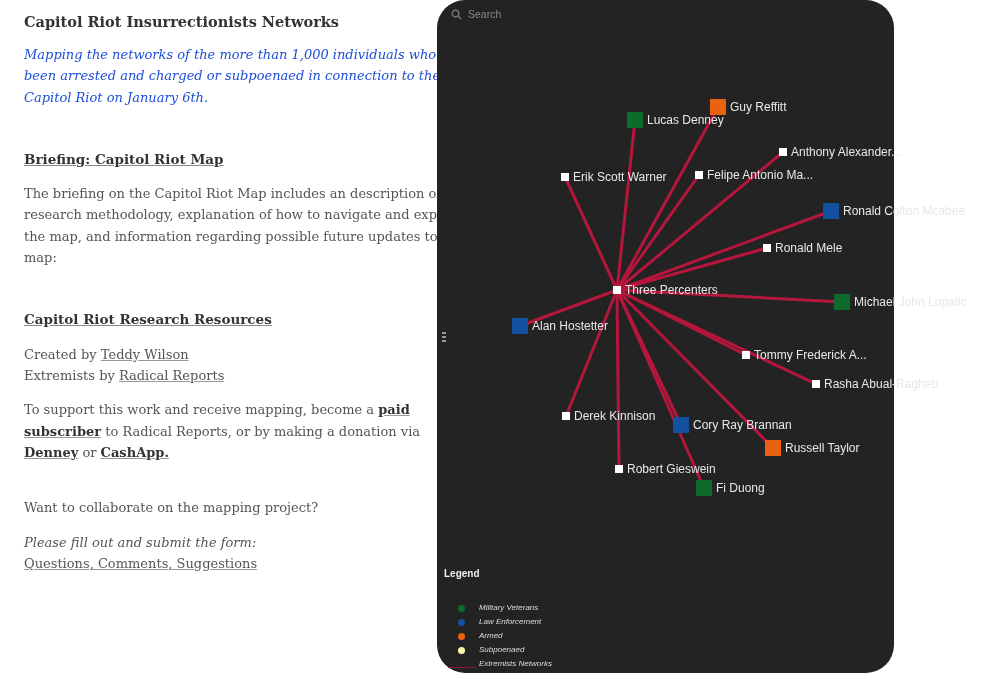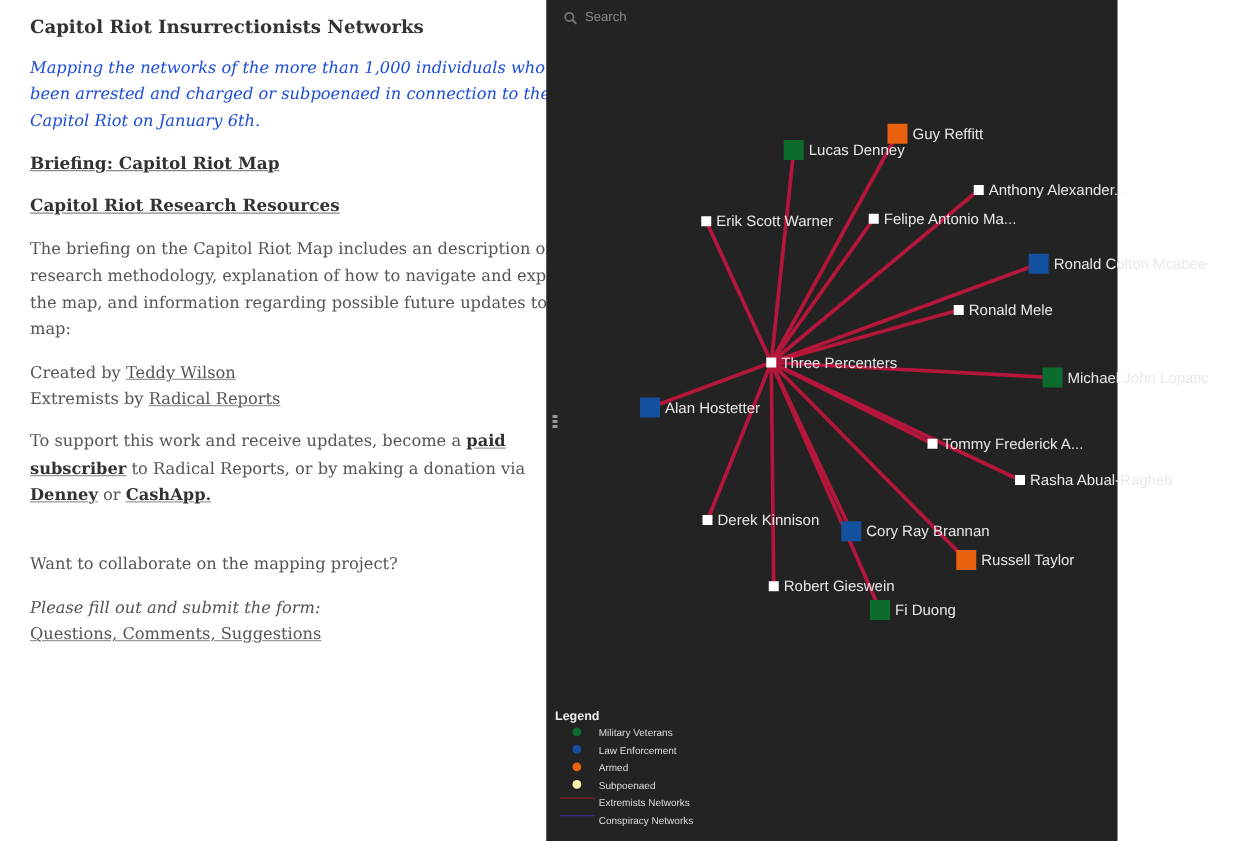--- a/index.html
+++ b/index.html
@@ -7,56 +7,57 @@
   .left {
     position:absolute; left:0; top:0; width:503px; height:673px; background:#fff;
     font-family:"DejaVu Serif","Liberation Serif",serif; color:#555; box-sizing:border-box;
     padding:12px 24px 0 24px;
     border-right:1px solid #bbb;
   }
   .left .title { font-size:14.5px; font-weight:bold; color:#333; margin:0 0 12px 0; line-height:20px; }
   .left p { font-size:13px; line-height:21.3px; margin:0 0 13px 0; }
   .left .subtitle { font-style:italic; color:#1d4ed8; }
   .left .h { font-weight:bold; color:#333; text-decoration:underline; text-decoration-color:#888; display:inline-block; font-size:13.5px; }
-  .left a { color:#555; text-decoration:underline; text-decoration-color:#999; }
+  .left a { color:#555; text-decoration:underline; text-decoration-color:#999;margin-top:28px; }
   .left a.b { font-weight:bold; color:#333; }
   .left .it { font-style:italic; }
   .right {
     position:absolute; left:437px; top:0; width:457px; height:673px; background:#232323;
     font-family:"Liberation Sans","DejaVu Sans",sans-serif;
+    border-radius:28px;
   }
   .search { position:absolute; left:14px; top:8px; display:flex; align-items:center; gap:6px; }
   .search input { background:transparent; border:none; outline:none; color:#888; font-size:10.5px; width:160px; padding:0; font-family:"Liberation Sans",sans-serif; }
   .search input::placeholder { color:#8a8a8a; }
   .handle { position:absolute; left:5px; top:332px; width:4px; height:12px;
     background:repeating-linear-gradient(to bottom,#999 0 2px,transparent 2px 4px); }
   svg.graph { position:absolute; left:0; top:0; }
   .node-label { fill:#e8e8e8; font-size:12px; font-family:"Liberation Sans",sans-serif; }
   .legend { position:absolute; left:7px; top:568px; color:#eee; font-family:"Liberation Sans",sans-serif; }
-  .legend .lt { font-size:10px; font-weight:bold; margin-bottom:3px; }
-  .legend .row { display:flex; align-items:flex-start; height:14px; font-size:8px; color:#ddd; }
+  .legend .lt { font-size:10px; font-weight:bold; margin-bottom:19px; }
+  .legend .row { display:flex; align-items:flex-end; height:14px; font-size:8px; color:#ddd;font-style:italic; }
   .legend .sw { width:35px; display:flex; justify-content:center; align-items:center; }
   .legend .dot { width:7px; height:7px; border-radius:50%; }
   .legend .line { width:28px; height:1px; }
 </style>
 </head>
 <body>
 
 <div class="left">
   <div class="title">Capitol Riot Insurrectionists Networks</div>
   <p class="subtitle">Mapping the networks of the more than 1,000 individuals who have been arrested and charged or subpoenaed in connection to the Capitol Riot on January 6th.</p>
   <p><a class="h" href="#">Briefing: Capitol Riot Map</a></p>
+  <p>The briefing on the Capitol Riot Map includes an description of the research methodology, explanation of how to navigate and explore the map, and information regarding possible future updates to the map:</p>
   <p><a class="h" href="#">Capitol Riot Research Resources</a></p>
-  <p>The briefing on the Capitol Riot Map includes an description of the research methodology, explanation of how to navigate and explore the map, and information regarding possible future updates to the map:</p>
   <p>
     <span>Created by </span><a href="#">Teddy Wilson</a><br>
     <span>Extremists by </span><a href="#">Radical Reports</a>
   </p>
   <p>
-    <span>To support this work and receive updates, become a </span><a class="b" href="#">paid subscriber</a><span> to Radical Reports, or by making a donation via </span><a class="b" href="#">Denney</a><span> or </span><a class="b" href="#">CashApp.</a>
+    <span>To support this work and receive mapping, become a </span><a class="b" href="#">paid subscriber</a><span> to Radical Reports, or by making a donation via </span><a class="b" href="#">Denney</a><span> or </span><a class="b" href="#">CashApp.</a>
   </p>
   <p>
     <br>
     <span>Want to collaborate on the mapping project?</span>
   </p>
   <p>
     <span class="it">Please fill out and submit the form:</span><br>
     <a href="#">Questions, Comments, Suggestions</a>
   </p>
 </div>

